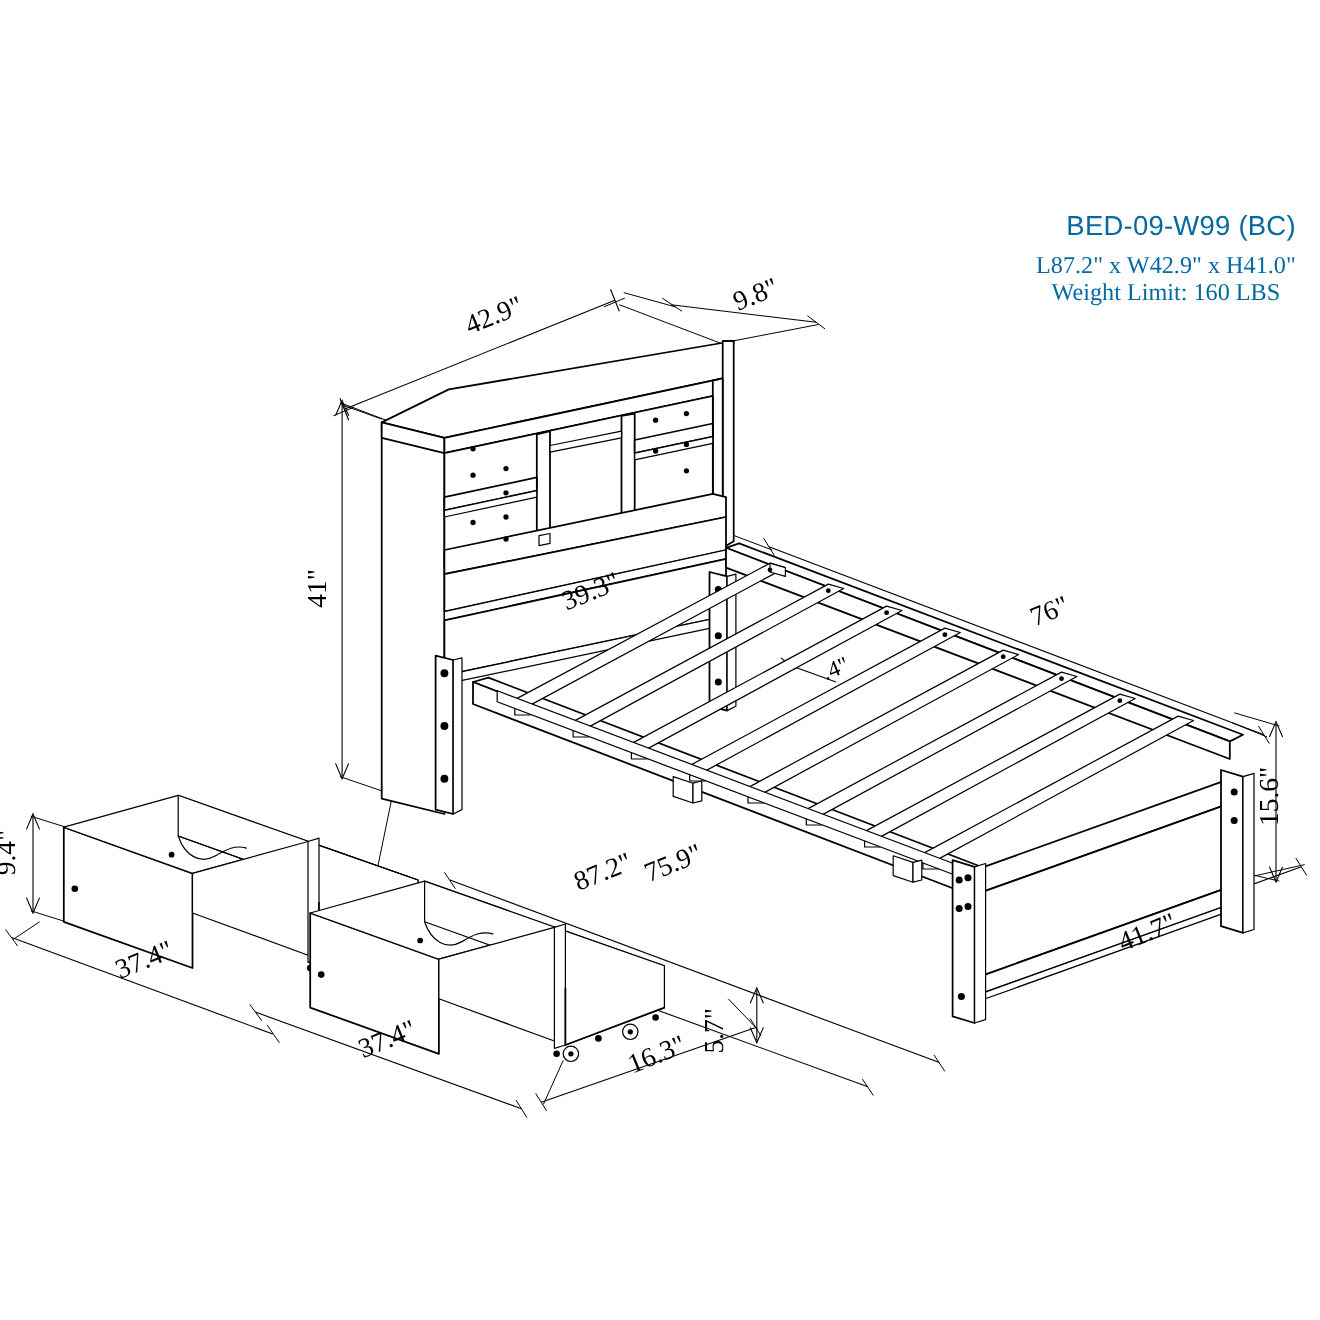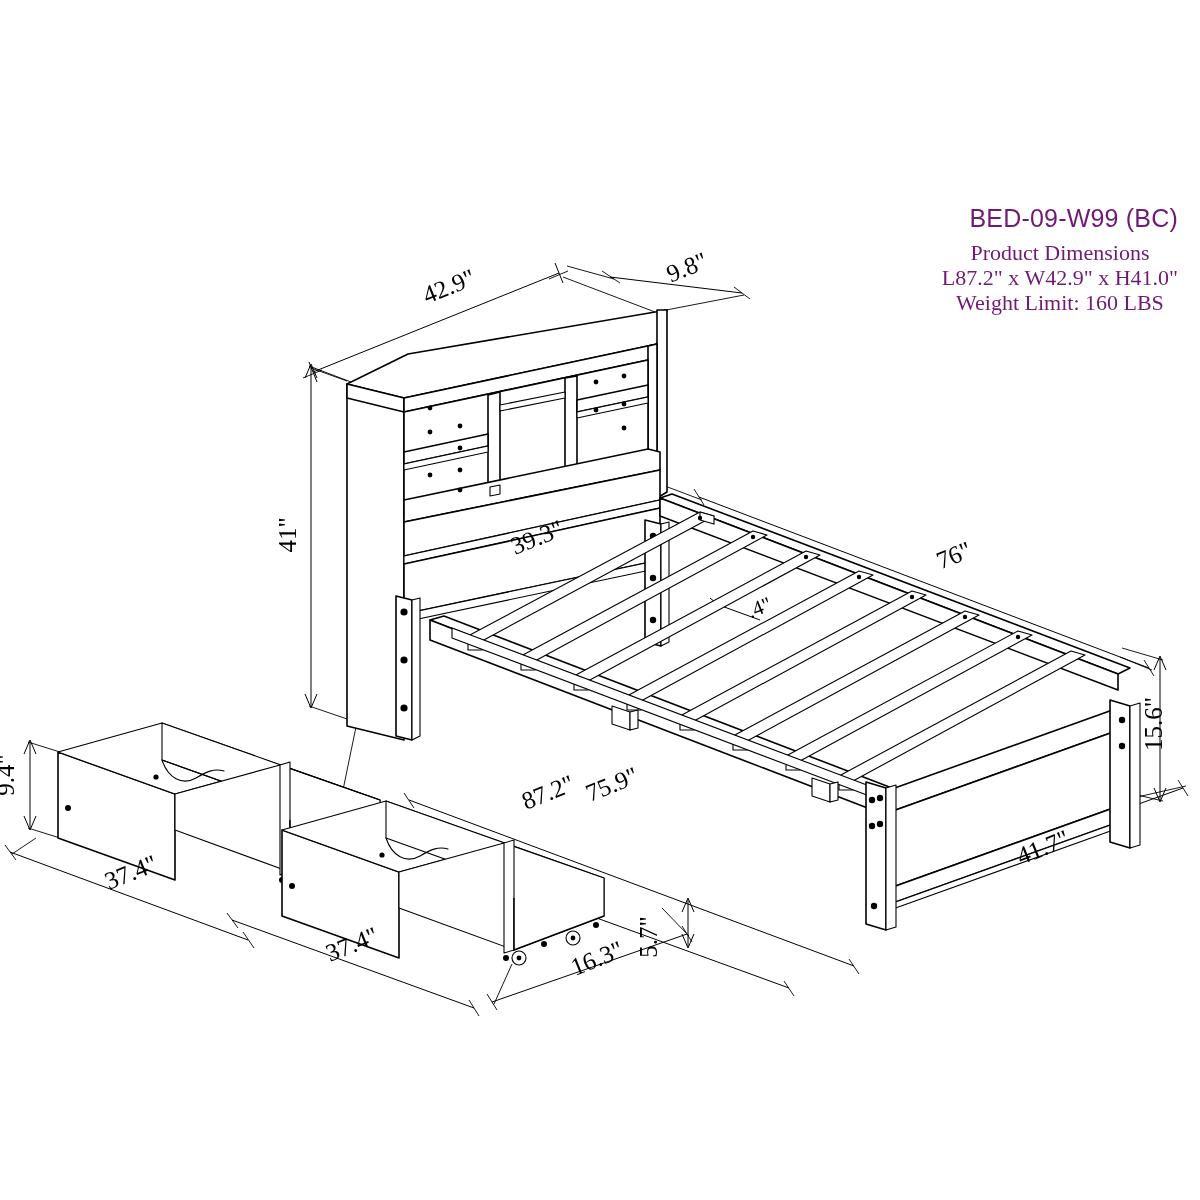--- a/index.html
+++ b/index.html
@@ -19,23 +19,22 @@
     position: absolute;
     top: 0;
     left: 0;
     width: 1200px;
     height: 1200px;
   }
   .hdr {
     position: absolute;
     right: 24px;
     text-align: center;
-    color: #701a75;
+    color: #0369a1;
     white-space: nowrap;
-    margin-top: 12px;
   }
   #hdr-sku {
     top: 192px;
     right: 22px;
     font-family: "Liberation Sans", sans-serif;
     font-size: 25px;
     letter-spacing: 0.2px;
   }
   #hdr-block {
     top: 228px;
@@ -352,18 +351,17 @@
       <text class="dimtext" transform="translate(14,775) rotate(-90)" text-anchor="middle">9.4"</text>
       <text class="dimtext" transform="translate(134,880) rotate(-22)" text-anchor="middle">37.4"</text>
       <text class="dimtext" transform="translate(355,952) rotate(-22)" text-anchor="middle">37.4"</text>
       <text class="dimtext" transform="translate(600,966) rotate(-22)" text-anchor="middle">16.3"</text>
       <text class="dimtext" transform="translate(657,937) rotate(-90)" text-anchor="middle">5.7"</text>
     </g>
   </svg>
 
   <div class="hdr" id="hdr-sku">BED-09-W99 (BC)</div>
   <div class="hdr" id="hdr-block">
-    <div>Product Dimensions</div>
     <div>L87.2" x W42.9" x H41.0"</div>
     <div>Weight Limit: 160 LBS</div>
   </div>
 
 </div>
 
 </body></html>

